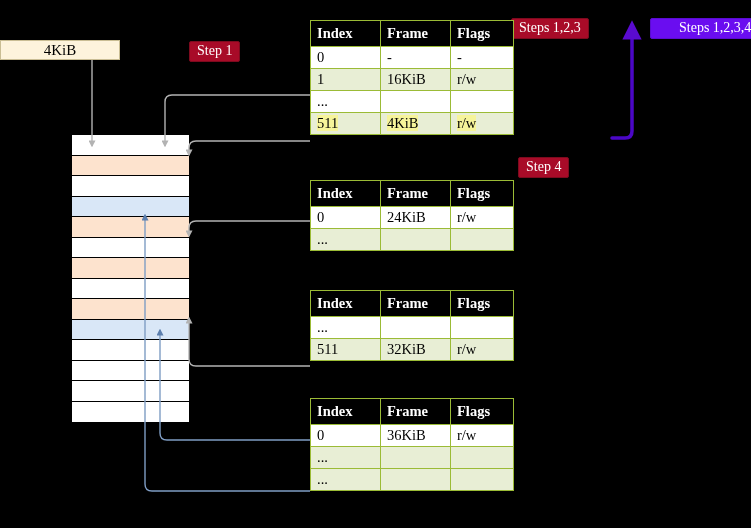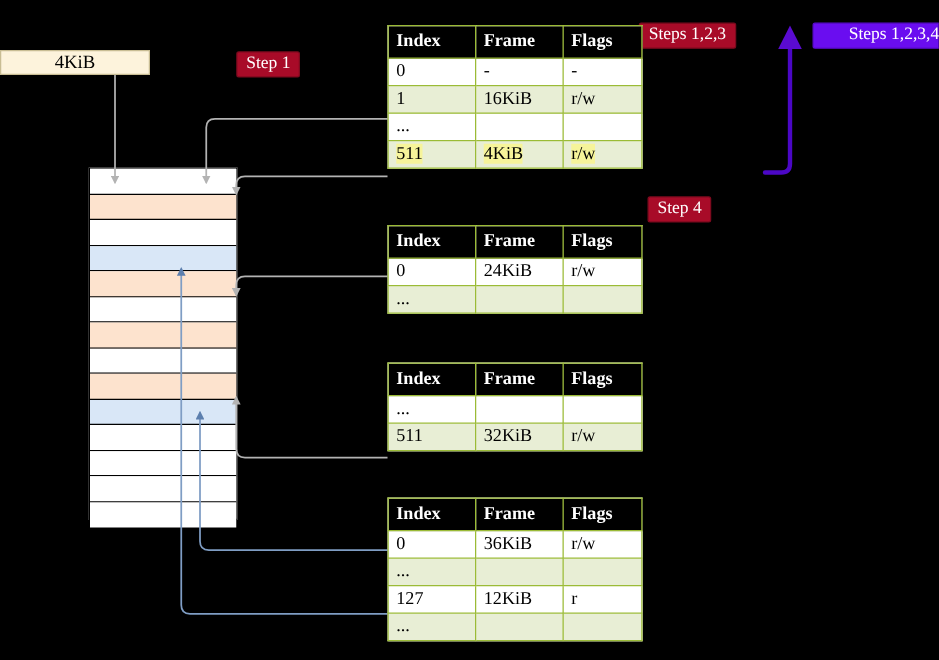--- a/index.html
+++ b/index.html
@@ -214,24 +214,19 @@
       <tr class="plain">
         <td class="c-idx">0</td>
         <td class="c-frm">36KiB</td>
         <td class="c-flg">r/w</td>
       </tr>
       <tr class="alt">
         <td class="c-idx">...</td>
         <td class="c-frm"></td>
         <td class="c-flg"></td>
       </tr>
-      <tr class="plain">
-        <td class="c-idx">127</td>
-        <td class="c-frm">12KiB</td>
-        <td class="c-flg">r</td>
-      </tr>
       <tr class="alt">
         <td class="c-idx">...</td>
         <td class="c-frm"></td>
         <td class="c-flg"></td>
       </tr>
     </tbody>
   </table>
 
 </body></html>

